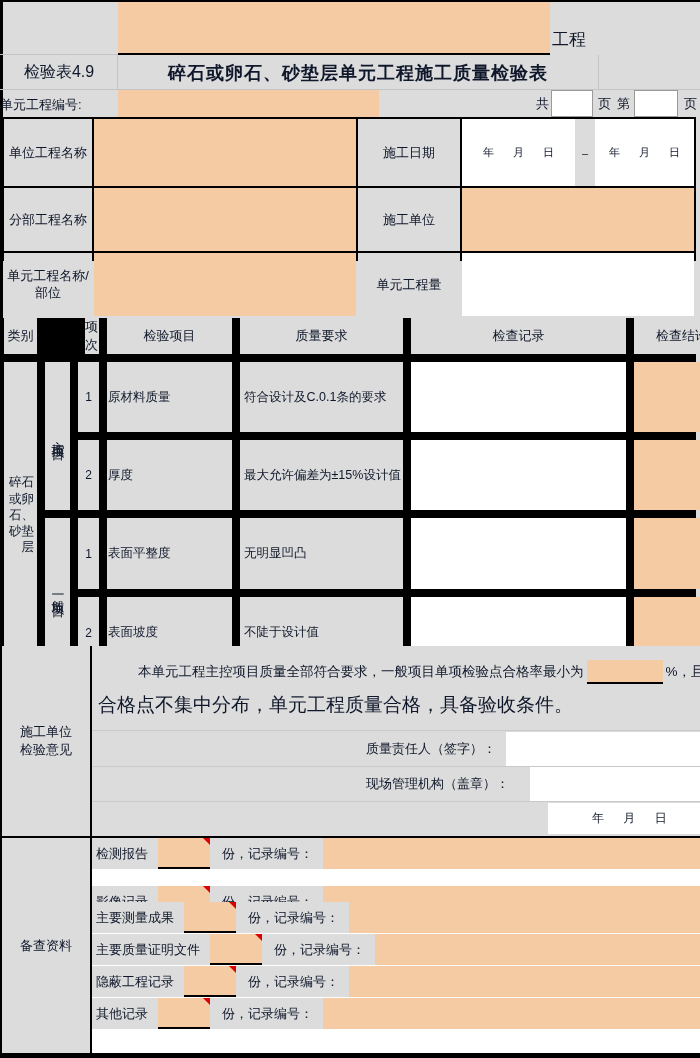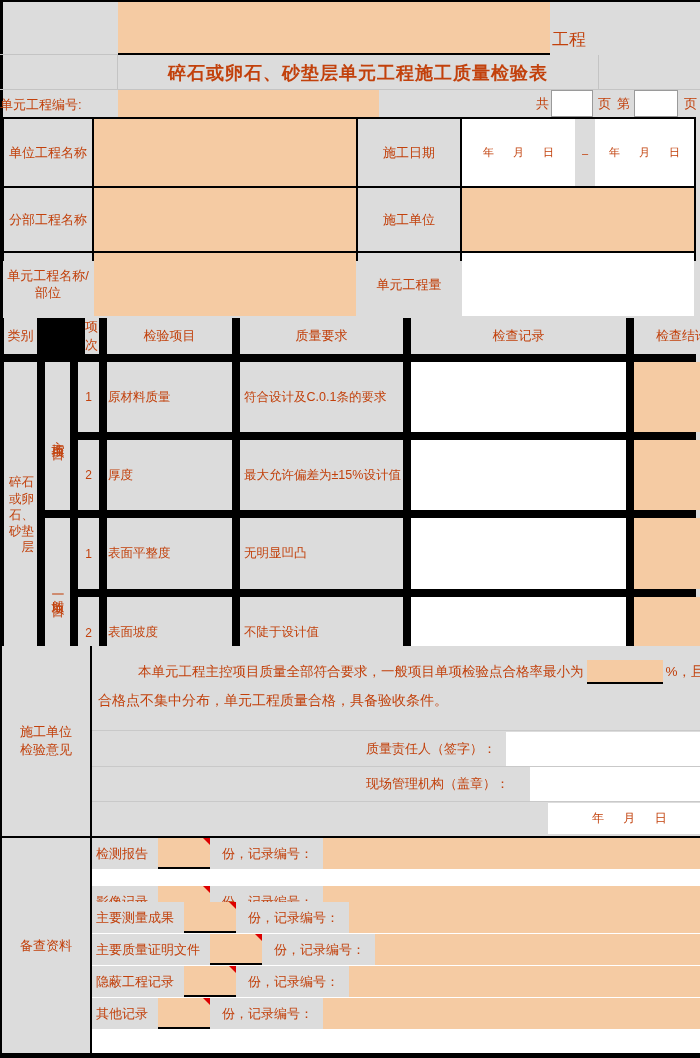--- a/index.html
+++ b/index.html
@@ -1,20 +1,20 @@
 <!DOCTYPE html>
 <html><head>
 <meta charset="utf-8">
 <style>
   html,body{margin:0;padding:0;}
   .sheet{
     position:relative;width:700px;height:1058px;
     background:#DCDCDC;overflow:hidden;
     font-family:"Liberation Sans","DejaVu Sans",sans-serif;
-    color:#c2410c;
+    color:#0f172a;
   }
   .abs{position:absolute;}
   .fill-accent{background:#F5CBA3;}
   .line-black{background:#000;}
   .line-light{background:#C4C4C4;}
   .txt{white-space:nowrap;}
   
   .proj-input{left:118px;top:2px;width:432px;height:51px;border-bottom:2px solid #000;}
   .proj-suffix{left:552px;top:28px;font-size:17px;}
   .form-code{left:0;top:55px;width:118px;height:35px;display:flex;align-items:center;justify-content:center;font-size:16px;}
@@ -52,21 +52,21 @@
   .itemc{justify-content:flex-start;padding-left:1px;font-size:12.5px;text-align:left;box-sizing:border-box;}
   .reqc{justify-content:flex-start;padding-left:4px;font-size:12.5px;text-align:left;line-height:1.35;word-break:break-all;box-sizing:border-box;}
   .recc{background:#fff;}
   .conc{background:#F5CBA3;}
   
   .opinion{left:2px;top:646px;width:698px;height:192px;box-sizing:border-box;border-bottom:2px solid #000;background:#DCDCDC;}
   .op-label{position:absolute;left:0;top:0;width:90px;height:190px;border-right:2px solid #000;display:flex;align-items:center;justify-content:center;font-size:13px;box-sizing:border-box;}
   .op-label span{display:inline-block;width:58px;text-align:center;line-height:1.4;}
   .op-line1{position:absolute;left:96px;top:14px;font-size:13.5px;white-space:nowrap;}
   .op-line1 .blank{display:inline-block;width:76px;height:22px;background:#F5CBA3;border-bottom:2px solid #000;vertical-align:middle;margin:0 3px;}
-  .op-line2{position:absolute;left:96px;top:46px;font-size:14px;white-space:nowrap;}
+  .op-line2{position:absolute;left:96px;top:46px;font-size:19px;white-space:nowrap;}
   .op-row-label{position:absolute;background:#DCDCDC;display:flex;align-items:center;padding-left:8px;font-size:13px;box-sizing:border-box;}
   .op-box{position:absolute;background:#fff;}
   .op-date{position:absolute;left:546px;top:157px;width:152px;height:31px;background:#fff;display:flex;align-items:center;font-size:12px;word-spacing:16px;padding-left:44px;box-sizing:border-box;}
   .oline{position:absolute;left:90px;right:0;height:1px;background:#C9C9C9;}
   
   .archive{left:2px;top:838px;width:698px;height:215px;background:#fff;}
   .ar-label{position:absolute;left:0;top:0;width:90px;height:215px;background:#DCDCDC;border-right:2px solid #000;display:flex;align-items:center;justify-content:center;font-size:13px;box-sizing:border-box;}
   .ar-row{position:absolute;left:90px;right:0;height:31px;display:flex;align-items:stretch;margin-bottom:1px;}
   .ar-gray{background:#DCDCDC;display:flex;align-items:center;padding:0 10px 0 4px;font-size:13px;white-space:nowrap;}
   .ar-count{position:relative;width:52px;align-self:stretch;background:#F5CBA3;border-bottom:2px solid #000;margin:0 12px 0 10px;box-sizing:border-box;}
@@ -83,20 +83,21 @@
   <div class="abs line-black" style="left:0;top:1053px;width:700px;height:5px;"></div>
 
   <div class="abs fill-accent proj-input"></div>
   <div class="abs txt proj-suffix">工程</div>
 
   <div class="abs line-light" style="left:0;top:54px;width:118px;height:1px;"></div>
   <div class="abs line-light" style="left:0;top:89px;width:700px;height:1px;"></div>
   <div class="abs line-light" style="left:117px;top:55px;width:1px;height:35px;"></div>
   <div class="abs line-light" style="left:598px;top:55px;width:1px;height:35px;"></div>
 
+  <div class="abs form-code">检验表4.9</div>
   <div class="abs form-title">碎石或卵石、砂垫层单元工程施工质量检验表</div>
 
   <div class="abs txt unit-code-label">单元工程编号:</div>
   <div class="abs fill-accent unit-code-input"></div>
   <span class="abs txt pg" style="left:536px;">共</span>
   <div class="abs pgbox" style="left:551px;width:42px;"></div>
   <span class="abs txt pg" style="left:598px;">页</span>
   <span class="abs txt pg" style="left:617px;">第</span>
   <div class="abs pgbox" style="left:634px;width:44px;"></div>
   <span class="abs txt pg" style="left:684px;">页</span>

